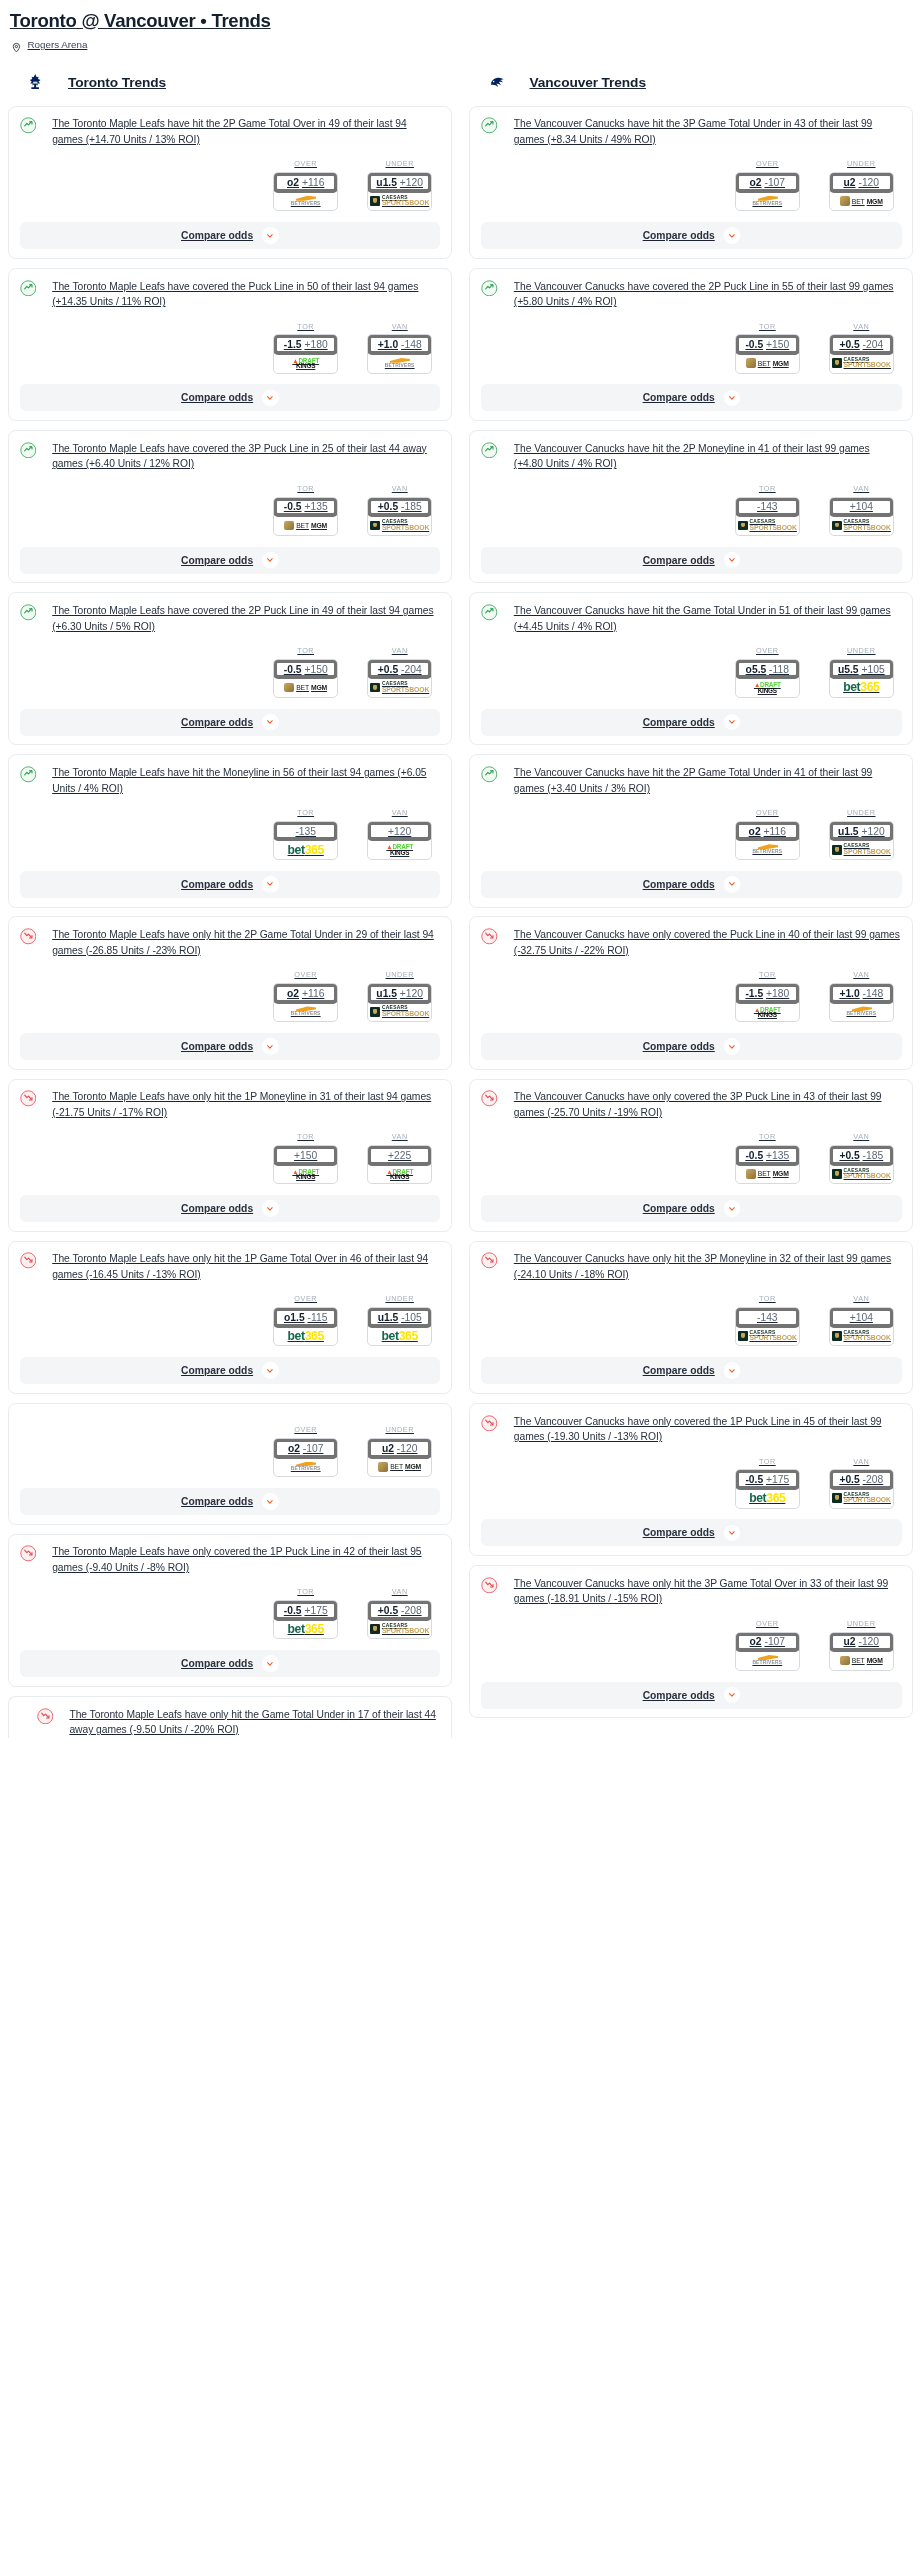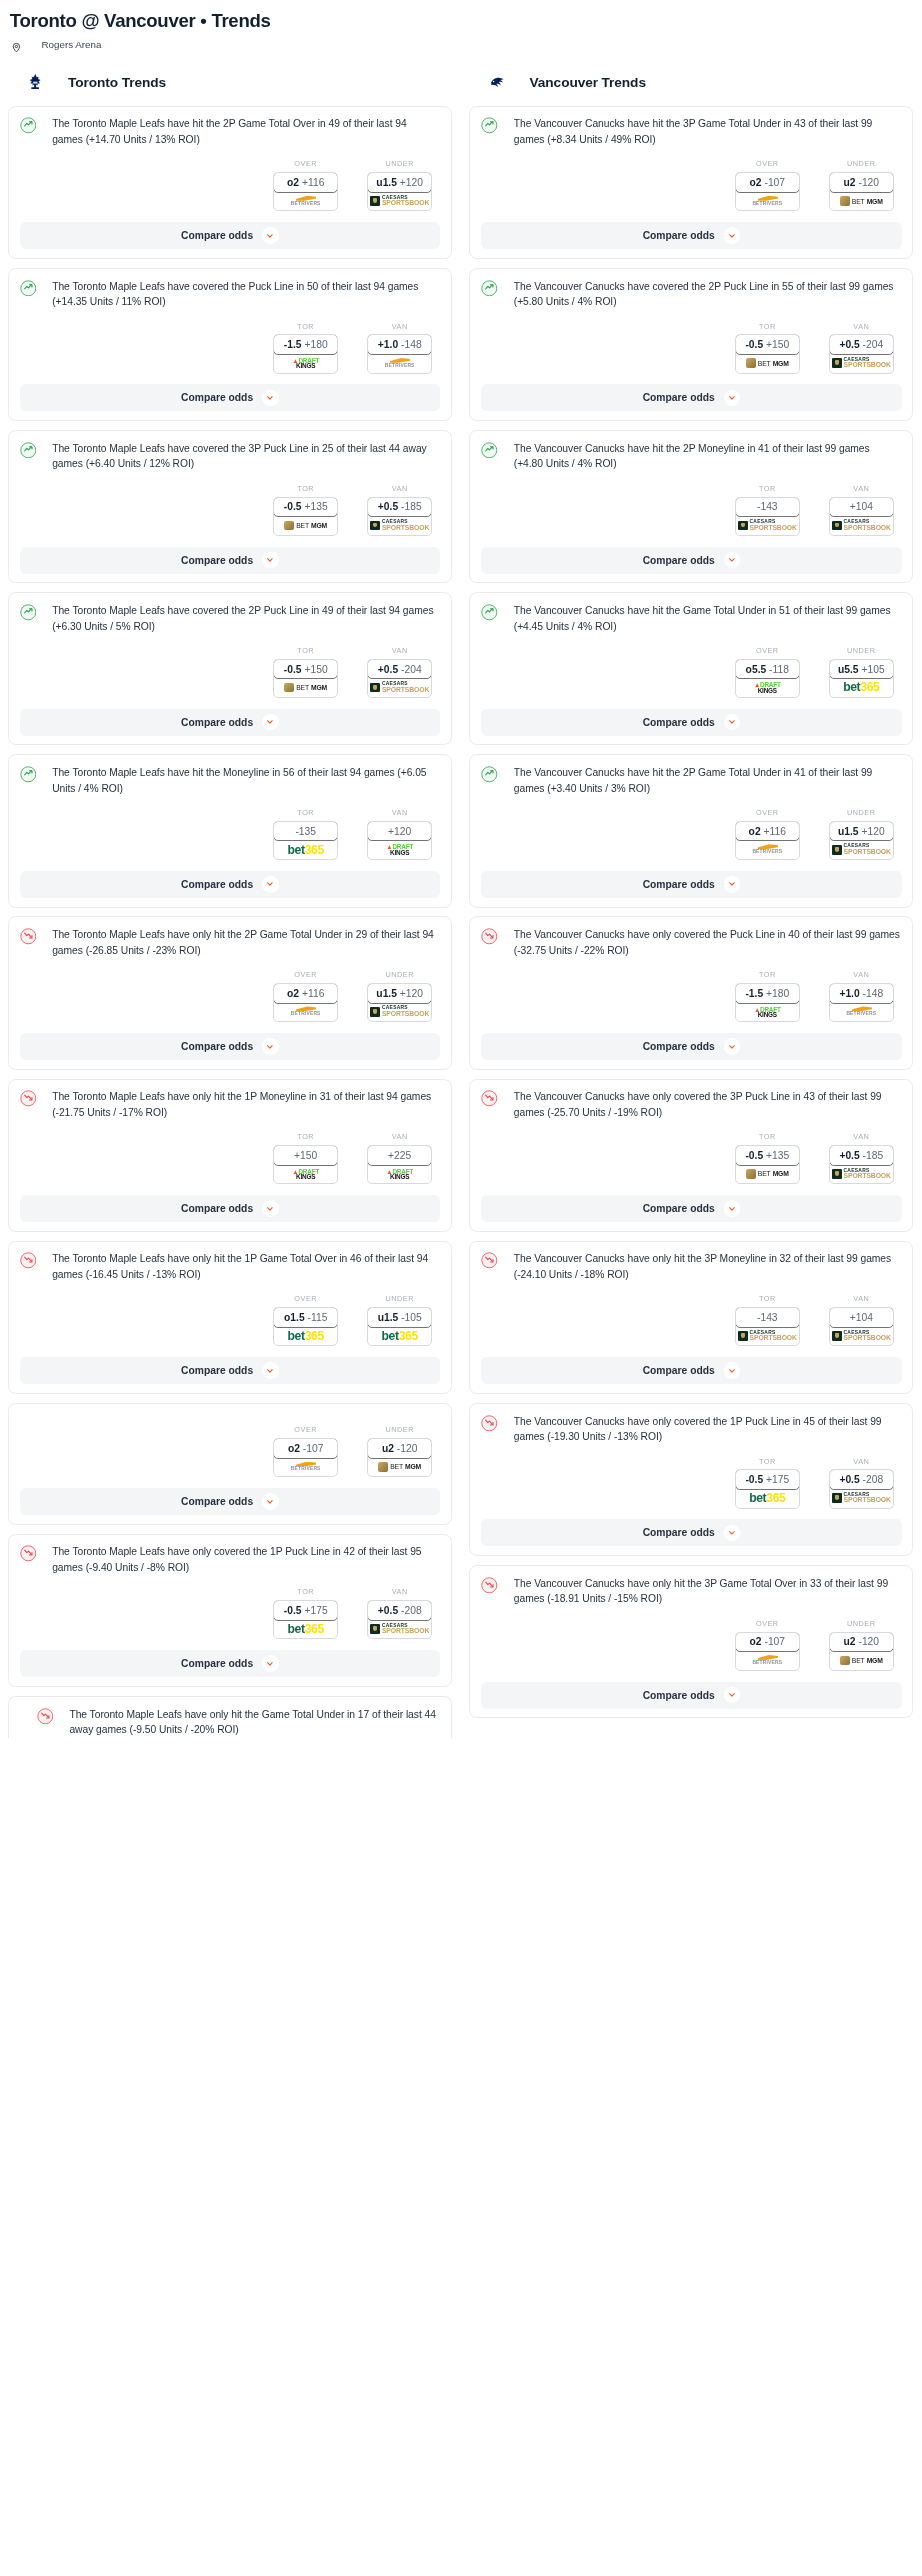--- a/index.html
+++ b/index.html
@@ -3,35 +3,35 @@
 <meta charset="utf-8">
 <style>
   * { box-sizing: border-box; margin: 0; padding: 0; }
   html, body {
     width: 922px;
     background: #ffffff;
     font-family: "Liberation Sans", "DejaVu Sans", sans-serif;
     color: #1b2433;
     -webkit-font-smoothing: antialiased;
   }
-  .page { width: 788px; padding: 7.8px 7.8px 0 7.8px; }
+  .page { width: 788px; padding: 7.8px 7.8px 0 7.8px; text-decoration: underline; }
 
   
   .page-title {
     font-size: 18.6px;
     font-weight: 700;
     letter-spacing: -0.3px;
     color: #14202e;
     line-height: 1.2;
     padding: 2px 2px 0 2px;
   }
   .venue-row {
     display: flex;
     align-items: center;
-    gap: 20px;
+    gap: 6px;
     margin-top: 6.8px;
     padding-left: 2.9px;
   }
   .venue-text { font-size: 9.8px; color: #3b4757; }
   .pin-icon { width: 10.8px; height: 10.8px; display: block; }
 
   
   .columns { display: flex; gap: 17.6px; margin-top: 19.6px; align-items: flex-start; }
   .col { width: 444px; flex: 0 0 444px; }
 
@@ -89,21 +89,21 @@
     margin-bottom: 3.9px;
     text-transform: uppercase;
   }
   .odds-box {
     border: 1px solid #d6dade;
     border-radius: 4.9px;
     overflow: hidden;
     background: #fff;
   }
   .odds-price {
-    border: 1px solid #737373;
+    border: 4px solid #737373;
     border-radius: 4.9px;
     background: #fff;
     height: 20.5px;
     display: flex;
     align-items: center;
     justify-content: center;
     gap: 2.9px;
     margin: -1px;
     position: relative;
     z-index: 2;

